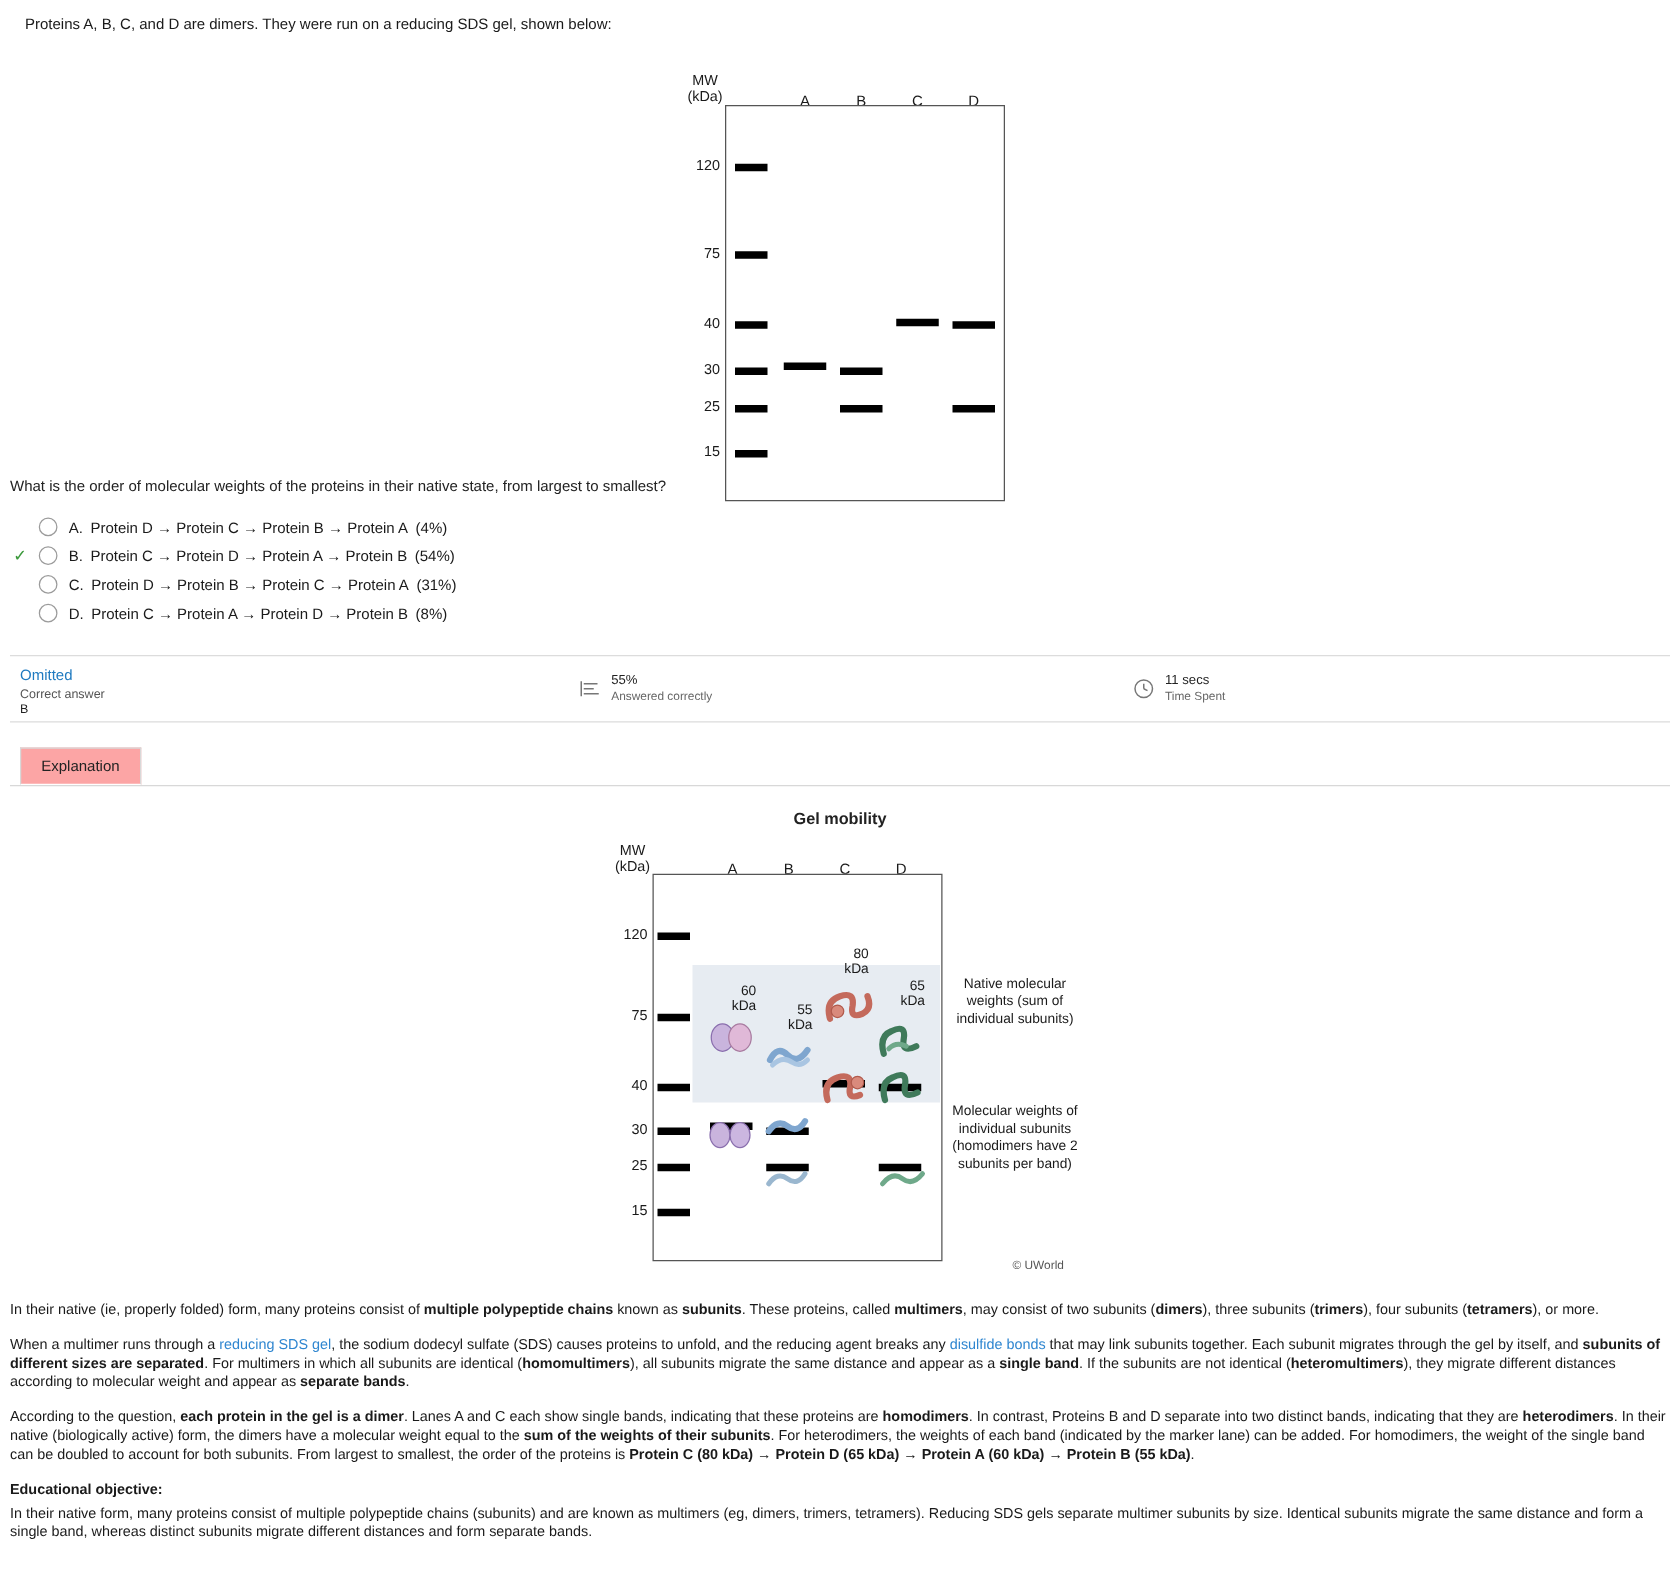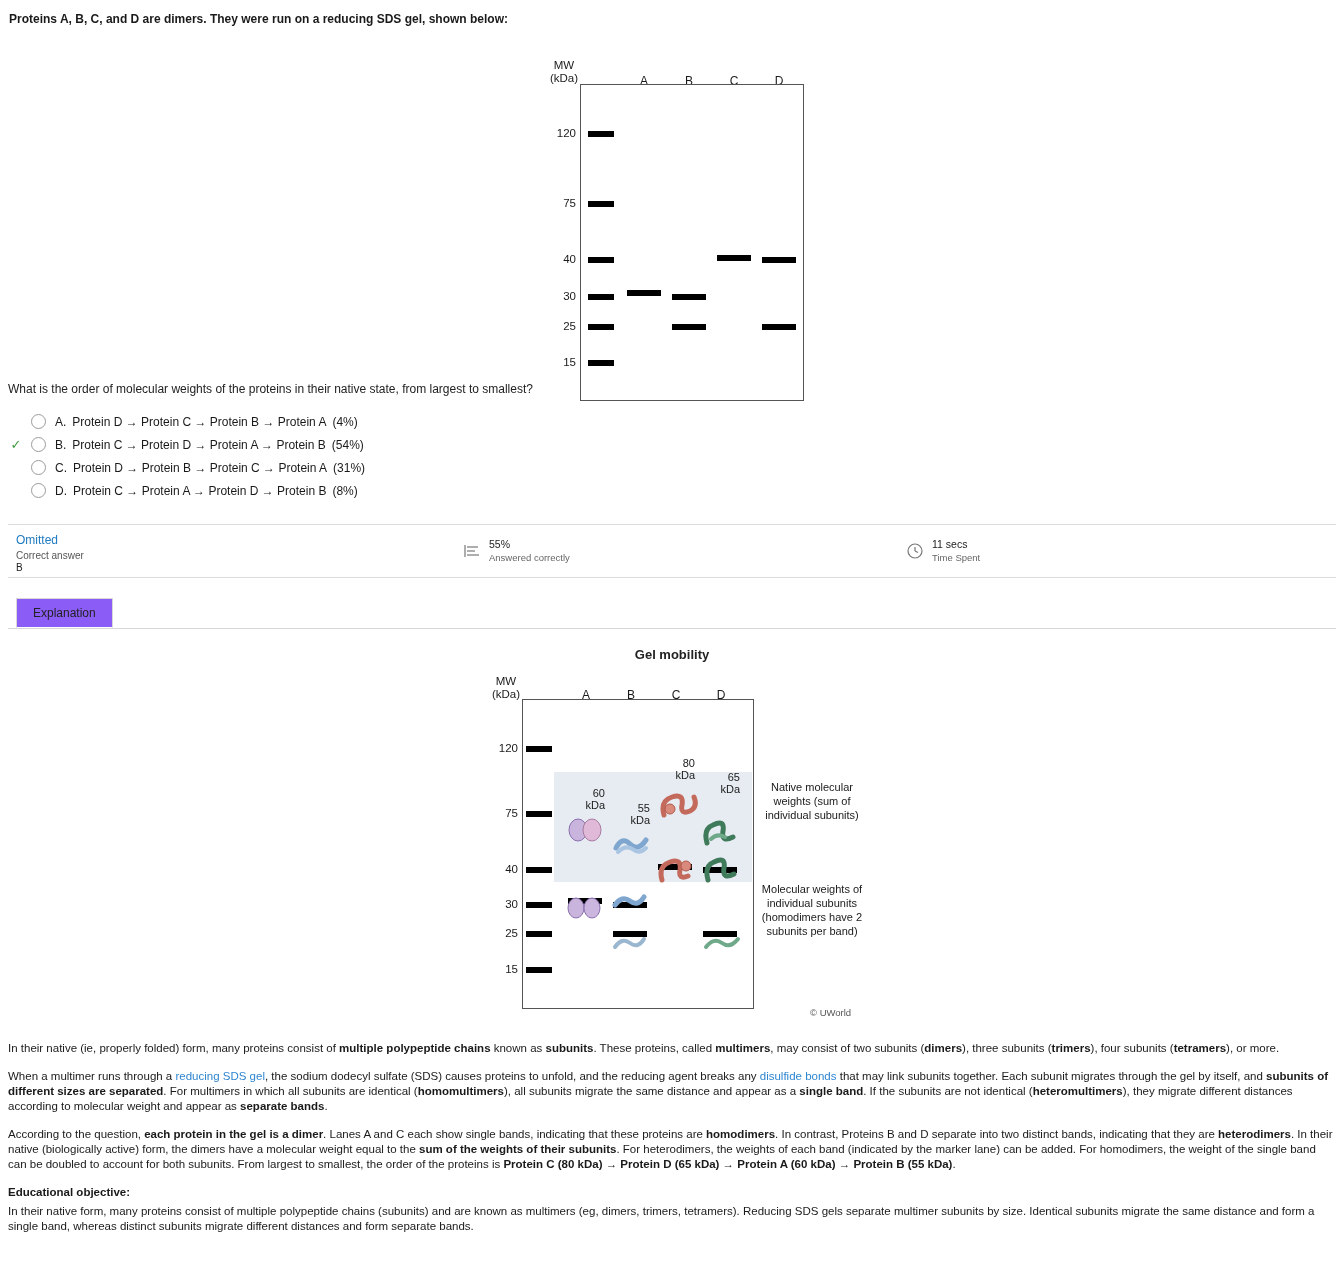--- a/index.html
+++ b/index.html
@@ -16,22 +16,21 @@
   .page {
     position: relative;
     width: 1344px;
     min-height: 1268px;
     box-sizing: border-box;
     padding: 10px 8px 20px 8px;
   }
   .stem {
     font-size: 12px;
     color: #1a1a1a;
-    margin: 2px 0 0 1px;
-    font-weight: bold;
+    margin: 2px 0 0 12px;
   }
   
   .gel1-wrap {
     position: relative;
     height: 350px;
   }
   .gel-box {
     position: absolute;
     border: 1px solid #555;
     background: #fff;
@@ -142,21 +141,21 @@
     height: 30px;
     margin-top: 20px;
     border-bottom: 1px solid #d8d8d8;
   }
   .exp-tab {
     position: absolute;
     left: 8px;
     top: 0;
     border: 1px solid #d8d8d8;
     border-bottom: 1px solid #fff;
-    background: #8b5cf6;
+    background: #fca5a5;
     padding: 7px 16px 7px 16px;
     font-size: 12px;
     color: #222;
   }
 
   
   .gel2-wrap {
     position: relative;
     height: 390px;
     margin-top: 18px;
@@ -378,21 +377,21 @@
       <div>kDa</div>
     </div>
     <div class="kda-lab" style="left:600px; top:155px; width:42px;">
       <div>55</div>
       <div>kDa</div>
     </div>
     <div class="kda-lab" style="left:645px; top:110px; width:42px;">
       <div>80</div>
       <div>kDa</div>
     </div>
-    <div class="kda-lab" style="left:690px; top:124px; width:42px;">
+    <div class="kda-lab" style="left:690px; top:136px; width:42px;">
       <div>65</div>
       <div>kDa</div>
     </div>
 
     <svg class="blob" style="left:558px; top:168px;" width="40" height="30">
       <ellipse cx="12" cy="15" rx="9" ry="11" fill="#c9b4dd" stroke="#8a6fae" stroke-width="1"></ellipse>
       <ellipse cx="26" cy="15" rx="9" ry="11" fill="#e0b9d8" stroke="#a87ba0" stroke-width="1"></ellipse>
     </svg>
     <svg class="blob" style="left:604px; top:183px;" width="40" height="28">
       <path d="M4 18 Q10 6 18 14 Q26 22 34 10" fill="none" stroke="#7fa6cf" stroke-width="5" stroke-linecap="round"></path>

